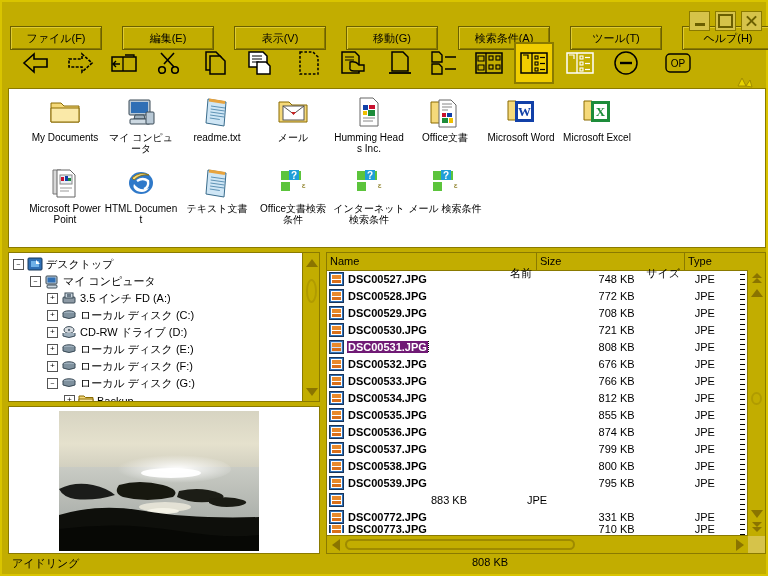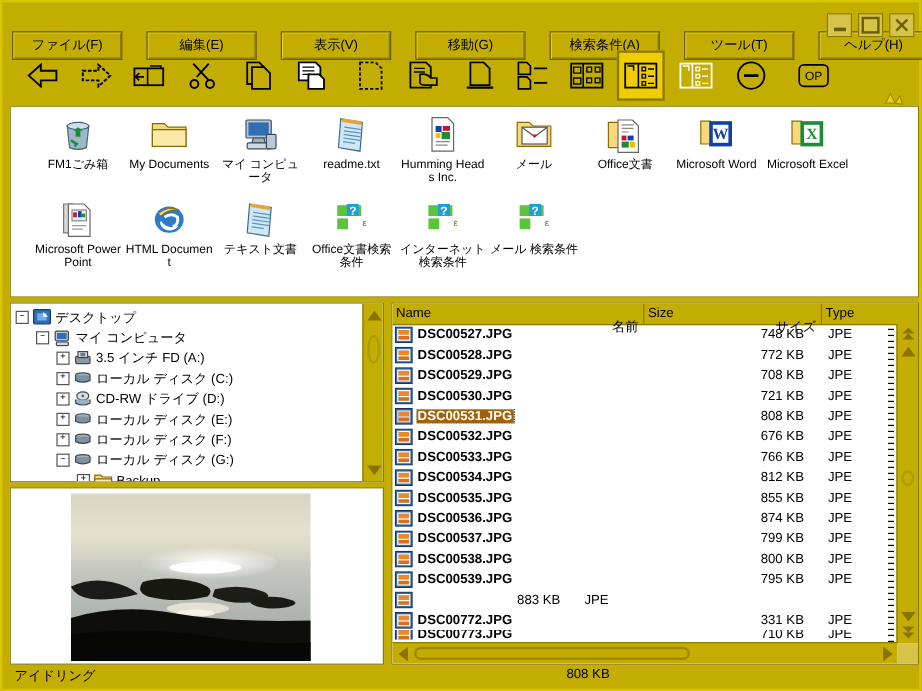--- a/index.html
+++ b/index.html
@@ -70,23 +70,23 @@
             background:#fff;border:1px solid #8a7a00;overflow:hidden;}
   .hdr{display:flex;height:17px;background:#c2ad00;border-bottom:1px solid #8a7a00;}
   .hcell{position:relative;height:17px;line-height:17px;font-size:11px;color:#000;
          border-right:1px solid #8a7a00;box-sizing:border-box;padding:0 3px;}
   .hcell .r{position:absolute;right:4px;top:12px;}
   .rows{position:absolute;left:0;top:17px;width:406px;}
   .frow{display:flex;align-items:center;height:17px;font-size:11px;}
   .fico{width:15px;height:14px;margin:0 3px 0 2px;flex:none;}
   .fname{width:210px;white-space:nowrap;overflow:hidden;}
   .fname span{padding:0 1px;font-weight:bold;}
-  .frow.sel .fname span{background:#a16207;color:#fff;outline:1px dotted #000;}
+  .frow.sel .fname span{background:#701a75;color:#fff;outline:1px dotted #000;}
   .fsize{width:120px;text-align:right;padding-right:14px;}
-  .ftype{width:44px;padding-left:6px;}
+  .ftype{width:44px;padding-left:6px;margin-left:40px;}
 
   
   .vsb{position:absolute;right:0;top:17px;width:17px;bottom:17px;background:#c2ad00;
        border-left:1px solid #8a7a00;}
   .hsb{position:absolute;left:0;right:17px;bottom:0;height:17px;background:#c2ad00;
        border-top:1px solid #8a7a00;}
   .corner{position:absolute;right:0;bottom:0;width:17px;height:17px;background:#d6c34a;}
   .sbtn{position:absolute;width:17px;height:15px;display:flex;align-items:center;justify-content:center;}
   .hbtn{position:absolute;width:15px;height:17px;display:flex;align-items:center;justify-content:center;}
   .tri{width:0;height:0;}
@@ -267,31 +267,20 @@
         <path d="M12 40 q-4 3 -1 6 q3 2 6 -1" fill="#e8d300" stroke="#a08c00" stroke-width="1"></path>
       </svg>
     </div>
   </div>
 
   <div class="iconpane">
     <div class="igrid">
 
       <div class="irow" style="padding-left:18px">
 
-        <div class="icell">
-          <div class="glyph">
-            <svg width="34" height="34" viewBox="0 0 34 34">
-              <path d="M8 10 h18 l-2 18 q-7 3 -14 0 Z" fill="#9fb8c8" stroke="#4a6577" stroke-width="1"></path>
-              <ellipse cx="17" cy="10" rx="9" ry="3" fill="#cfe0ea" stroke="#4a6577" stroke-width="1"></ellipse>
-              <path d="M13 14 l4 -3 l4 3 l-2 0 l0 5 l-4 0 l0 -5 z" fill="#1d8c3a"></path>
-              <path d="M11 22 l5 3 l-2 2" fill="none" stroke="#1d8c3a" stroke-width="2"></path>
-            </svg>
-          </div>
-          <div class="lbl">FM1ごみ箱</div>
-        </div>
 
         <div class="icell">
           <div class="glyph">
             <svg width="34" height="34" viewBox="0 0 34 34">
               <path d="M3 8 h10 l3 3 h15 v16 h-28 z" fill="#f5d97a" stroke="#8a6b00" stroke-width="1"></path>
               <path d="M3 13 h28 v14 h-28 z" fill="#fae9a8" stroke="#8a6b00" stroke-width="1"></path>
             </svg>
           </div>
           <div class="lbl">My Documents</div>
         </div>
@@ -311,46 +300,46 @@
 
         <div class="icell">
           <div class="glyph">
             <svg width="34" height="34" viewBox="0 0 34 34">
               <path d="M8 4 l18 3 l-2 24 l-18 -3 z" fill="#cfe6f5" stroke="#3a6c8c" stroke-width="1"></path>
               <path d="M9 5 l16 2.6" stroke="#e8a33d" stroke-width="3"></path>
               <path d="M11 11 l14 2 M10.7 14 l14 2 M10.4 17 l14 2 M10.1 20 l14 2 M9.8 23 l10 1.5" stroke="#5f93b5" stroke-width="1"></path>
             </svg>
           </div>
           <div class="lbl">readme.txt</div>
+        </div>
+
+        <div class="icell">
+          <div class="glyph">
+            <svg width="34" height="34" viewBox="0 0 34 34">
+              <path d="M3 7 h10 l3 3 h15 v17 h-28 z" fill="#f5d97a" stroke="#8a6b00" stroke-width="1"></path>
+              <rect x="7" y="11" width="21" height="14" fill="#fff" stroke="#555" stroke-width="1"></rect>
+              <path d="M7 11 l10.5 8 L28 11" fill="none" stroke="#555" stroke-width="1"></path>
+              <path d="M15 17 l2.5 3 l2.5 -3" fill="#cc2222"></path>
+            </svg>
+          </div>
+          <div class="lbl">メール</div>
         </div>
 
         <div class="icell">
           <div class="glyph">
             <svg width="34" height="34" viewBox="0 0 34 34">
               <path d="M8 3 h13 l5 5 v23 h-18 z" fill="#fff" stroke="#666" stroke-width="1"></path>
               <rect x="11" y="10" width="5" height="5" fill="#1140a8"></rect>
               <rect x="17" y="10" width="6" height="4" fill="#c8102e"></rect>
               <rect x="11" y="16" width="4" height="4" fill="#f0c000"></rect>
               <rect x="16" y="15" width="7" height="6" fill="#1d8c3a"></rect>
               <path d="M11 23 h12 M11 26 h10" stroke="#888" stroke-width="1"></path>
             </svg>
           </div>
           <div class="lbl">Humming Heads Inc.</div>
-        </div>
-
-        <div class="icell">
-          <div class="glyph">
-            <svg width="34" height="34" viewBox="0 0 34 34">
-              <path d="M3 7 h10 l3 3 h15 v17 h-28 z" fill="#f5d97a" stroke="#8a6b00" stroke-width="1"></path>
-              <rect x="7" y="11" width="21" height="14" fill="#fff" stroke="#555" stroke-width="1"></rect>
-              <path d="M7 11 l10.5 8 L28 11" fill="none" stroke="#555" stroke-width="1"></path>
-              <path d="M15 17 l2.5 3 l2.5 -3" fill="#cc2222"></path>
-            </svg>
-          </div>
-          <div class="lbl">メール</div>
         </div>
 
         <div class="icell">
           <div class="glyph">
             <svg width="34" height="34" viewBox="0 0 34 34">
               <path d="M3 7 h9 l3 3 h6 v18 h-18 z" fill="#f5d97a" stroke="#8a6b00" stroke-width="1"></path>
               <path d="M11 5 h12 l5 5 v22 h-17 z" fill="#fff" stroke="#666" stroke-width="1"></path>
               <path d="M14 9 h10 M14 12 h10 M14 15 h6" stroke="#888" stroke-width="1"></path>
               <rect x="14" y="18" width="4" height="4" fill="#c8102e"></rect>
               <rect x="19" y="18" width="5" height="4" fill="#1140a8"></rect>

